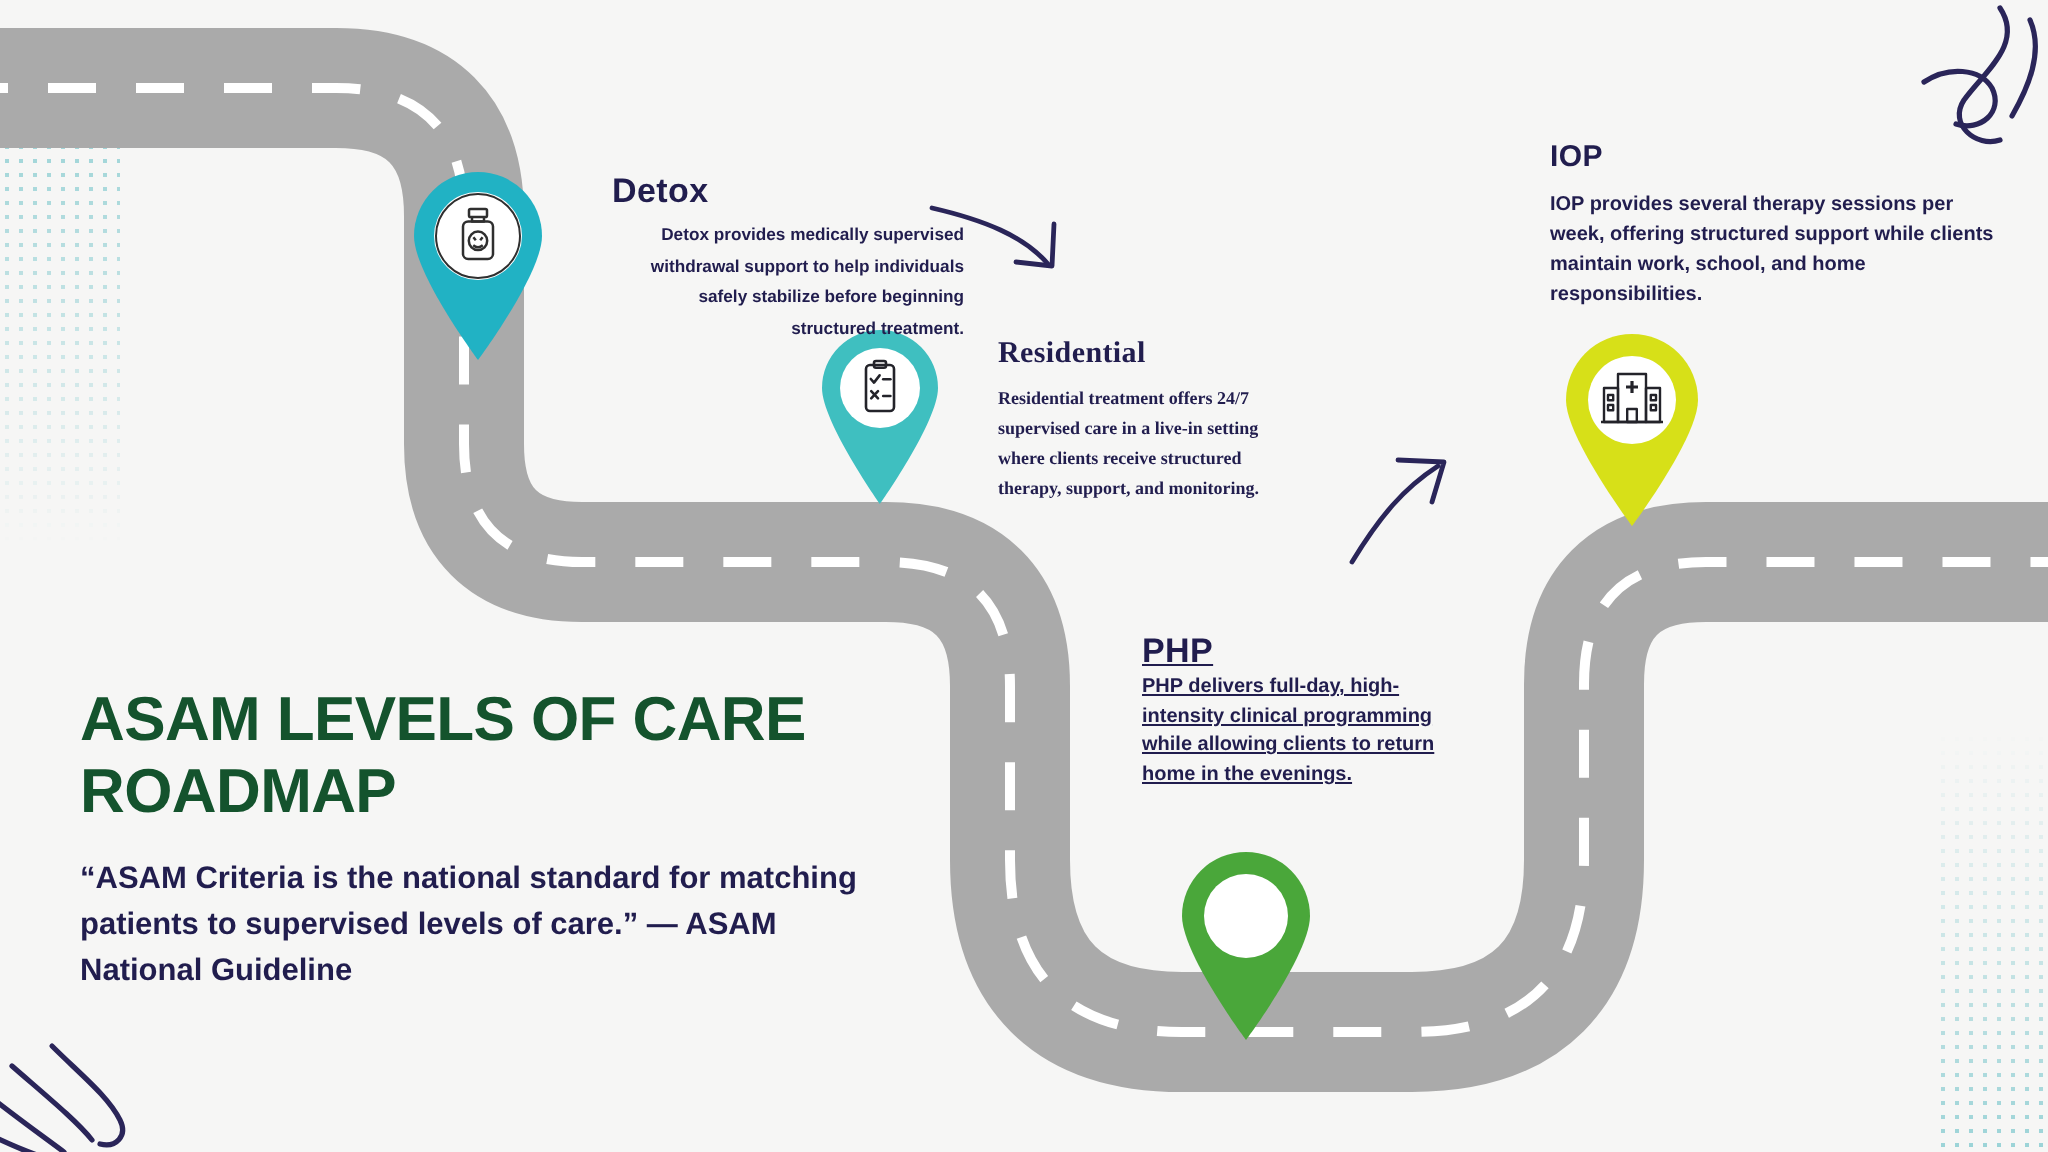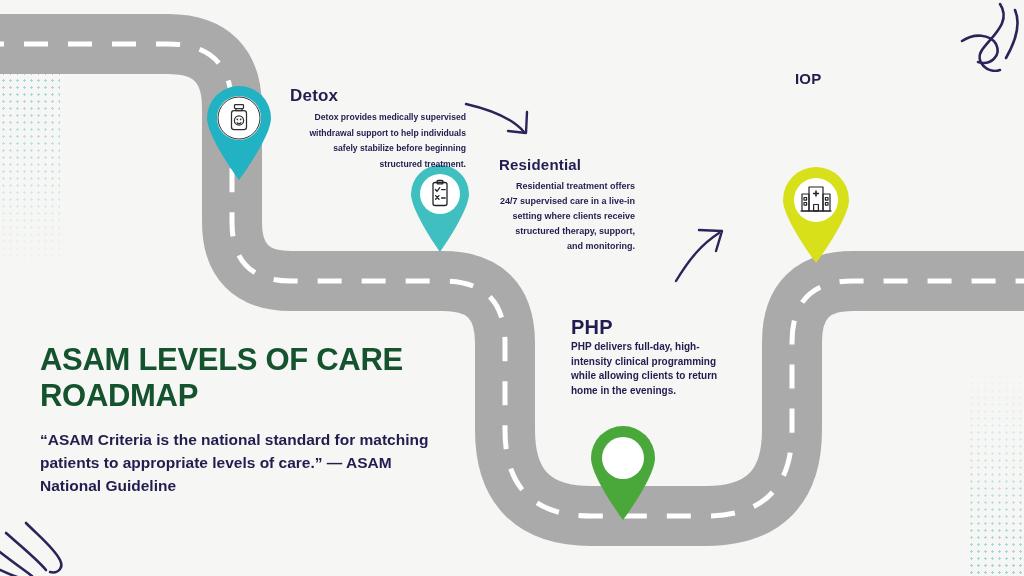--- a/index.html
+++ b/index.html
@@ -69,33 +69,33 @@
     letter-spacing: .2px;
     margin: 0 0 3px 0;
   }
   .node-body {
     color: #211d4e;
     font-weight: 700;
     margin: 0;
   }
 
   
-  #text-detox { left: 290px; top: 86px; width: 176px; }
+  #text-detox { left: 306px; top: 86px; width: 176px; }
   #text-detox .node-title { font-size: 17px; margin-bottom: 4px; }
   #text-detox .node-body  { font-size: 8.6px; line-height: 15.5px; text-align: right; }
 
-  #text-residential { left: 499px; top: 156px; width: 136px; }
+  #text-residential { left: 499px; top: 169px; width: 136px; font-family: Liberation Serif, serif; }
   #text-residential .node-title { font-size: 15px; margin-bottom: 6px; }
-  #text-residential .node-body  { font-size: 9px; line-height: 15px; text-align: right; }
+  #text-residential .node-body  { font-size: 9px; line-height: 15px; }
 
   #text-php { left: 571px; top: 316px; width: 158px; }
-  #text-php .node-title { font-size: 20px; margin-bottom: 1px; }
-  #text-php .node-body  { font-size: 10px; line-height: 14.6px; font-weight: 700; }
-
-  #text-iop { left: 775px; top: 70px; width: 225px; margin-left: 20px; }
+  #text-php .node-title { font-size: 17px; margin-bottom: 1px; text-decoration: underline; }
+  #text-php .node-body  { font-size: 10px; line-height: 14.6px; font-weight: 700; text-decoration: underline; }
+
+  #text-iop { left: 775px; top: 70px; width: 225px; }
   #text-iop .node-title { font-size: 15px; margin-bottom: 8px; }
   #text-iop .node-body  { font-size: 10px; line-height: 15px; font-weight: 700; }
 
   
   #headline {
     position: absolute;
     left: 40px;
     top: 342px;
     width: 400px;
   }
@@ -252,20 +252,21 @@
     <p class="node-body">Residential treatment offers 24/7 supervised care in a live-in setting where clients receive structured therapy, support, and monitoring.</p>
   </div>
 
   <div class="node-text" id="text-php">
     <p class="node-title">PHP</p>
     <p class="node-body">PHP delivers full-day, high-intensity clinical programming while allowing clients to return home in the evenings.</p>
   </div>
 
   <div class="node-text" id="text-iop">
     <p class="node-title">IOP</p>
+    <p class="node-body">IOP provides several therapy sessions per week, offering structured support while clients maintain work, school, and home responsibilities.</p>
   </div>
 
   <div id="headline">
     <h1 class="h-title">ASAM LEVELS OF CARE ROADMAP</h1>
-    <p class="h-quote">“ASAM Criteria is the national standard for matching patients to appropriate levels of care.” — ASAM National Guideline</p>
+    <p class="h-quote">“ASAM Criteria is the national standard for matching patients to supervised levels of care.” — ASAM National Guideline</p>
   </div>
 
 </div>
 
 </body></html>

